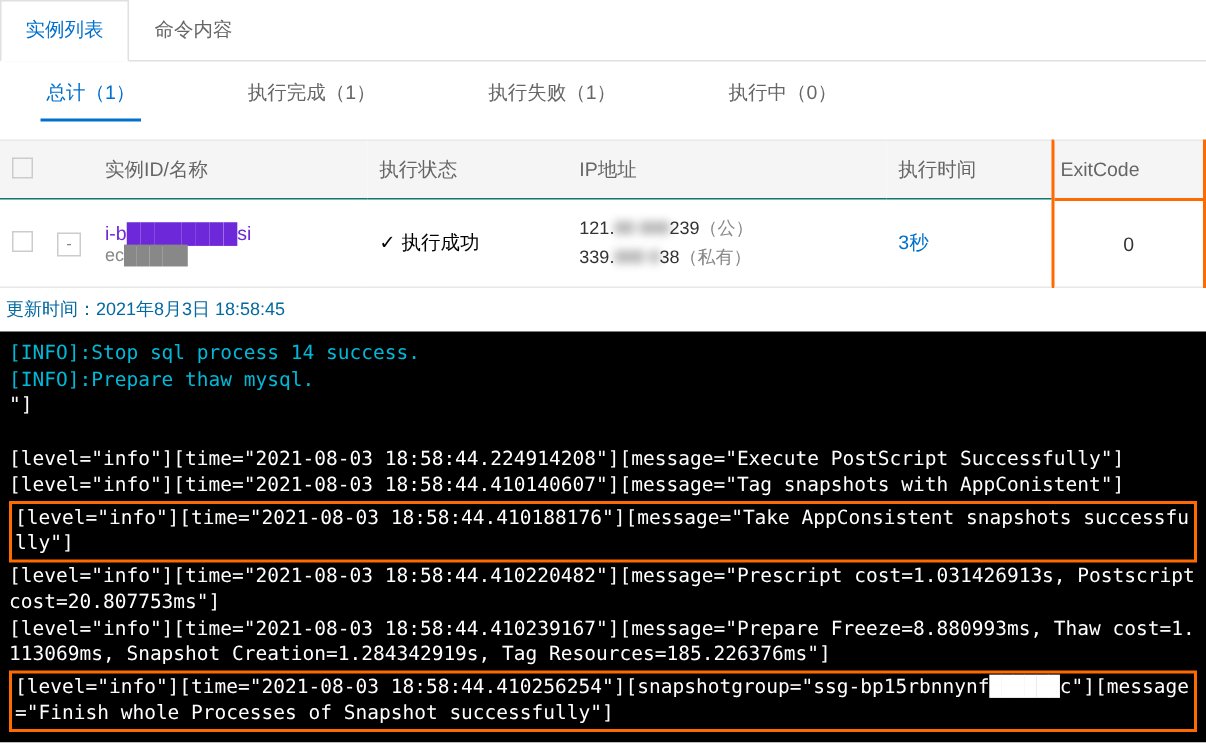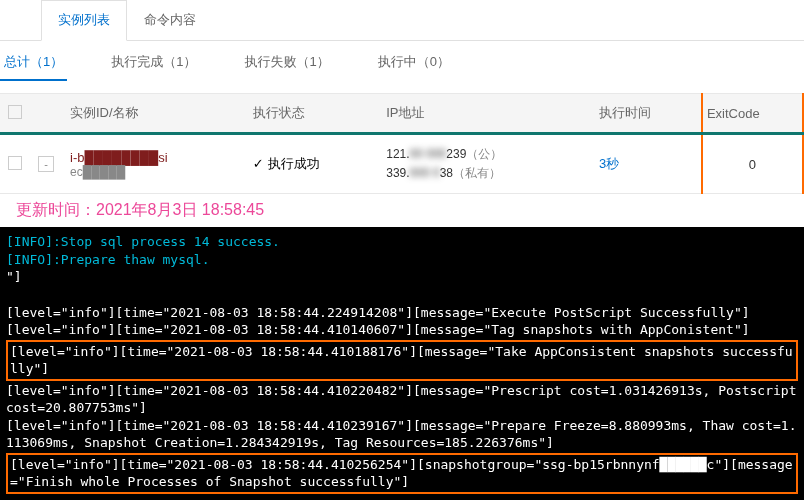--- a/index.html
+++ b/index.html
@@ -1,49 +1,49 @@
 <!DOCTYPE html>
 <html><head>
 <meta charset="utf-8">
 <style>
   * { box-sizing: border-box; margin: 0; padding: 0; }
   body { font-family: "Microsoft YaHei", Arial, sans-serif; font-size: 13px; color: #333; background: #fff; width: 804px; }
   
-  .tabs { display: flex; border-bottom: 1px solid #e0e0e0; padding-left: 41px; }
+  .tabs { display: flex; border-bottom: 1px solid #e0e0e0; }
   .tab { padding: 10px 16px; cursor: pointer; color: #666; border: 1px solid transparent; }
   .tab.active { color: #0070cc; border: 1px solid #e0e0e0; border-bottom: 1px solid #fff; margin-bottom: -1px; background: #fff; }
   
   .filter-bar { display: flex; padding: 12px 0; gap: 40px; }
-  .filter-item { color: #666; cursor: pointer; padding: 0 4px; }
+  .filter-item { color: #666; cursor: pointer; padding: 0 4px; margin-left: 27px; }
   .filter-item.active { color: #0070cc; border-bottom: 2px solid #0070cc; padding-bottom: 8px; }
   
   .table { width: 100%; border-collapse: collapse; }
-  .table th { text-align: left; padding: 10px 8px; background: #f5f5f5; font-weight: normal; color: #666; border-top: 1px solid #e8e8e8; border-bottom: 3px solid #0f766e; }
+  .table th { text-align: left; padding: 10px 8px; background: #f5f5f5; font-weight: normal; color: #666; border-top: 1px solid #e8e8e8; border-bottom: 1px solid #0f766e; }
   .table td { padding: 10px 8px; border-bottom: 1px solid #e8e8e8; vertical-align: middle; }
   .table th:first-child, .table td:first-child { width: 24px; }
   .table th:nth-child(2), .table td:nth-child(2) { width: 24px; }
   
   .checkbox { width: 14px; height: 14px; border: 1px solid #ccc; display: inline-block; }
   .expand { width: 16px; height: 16px; border: 1px solid #ccc; display: inline-flex; align-items: center; justify-content: center; font-size: 11px; color: #888; cursor: pointer; }
   
-  .instance-name { color: #7f1d1d; }
+  .instance-name { color: #6d28d9; }
   .instance-sub { color: #888; font-size: 12px; }
   .blur { filter: blur(3px); }
   
   .status-ok { color: #000000; }
   .status-ok::before { content: "✓"; margin-right: 4px; }
   
   .ip-line { color: #333; font-size: 12px; line-height: 1.6; }
   .ip-tag { color: #888; }
   
   .link { color: #0070cc; cursor: pointer; }
   
   .exit-col { border: 2px solid #ff6a00; padding: 4px !important; text-align: center; }
   
-  .update-time { padding: 6px 16px; color: #ec4899; font-size: 16px; }
+  .update-time { padding: 6px 4px; color: #0369a1; font-size: 12px; }
   
   .console { background: #000; color: #fff; font-family: Consolas, monospace; font-size: 13px; padding: 6px; line-height: 1.35; }
   .console .info { color: #00b9d8; }
   .console .log-line { color: #fff; white-space: pre-wrap; word-break: break-all; }
   .console .hl-box { border: 2px solid #ff6a00; padding: 1px 2px; margin: 1px 0; }
 </style>
 </head>
 <body>
 
 <div class="tabs">

